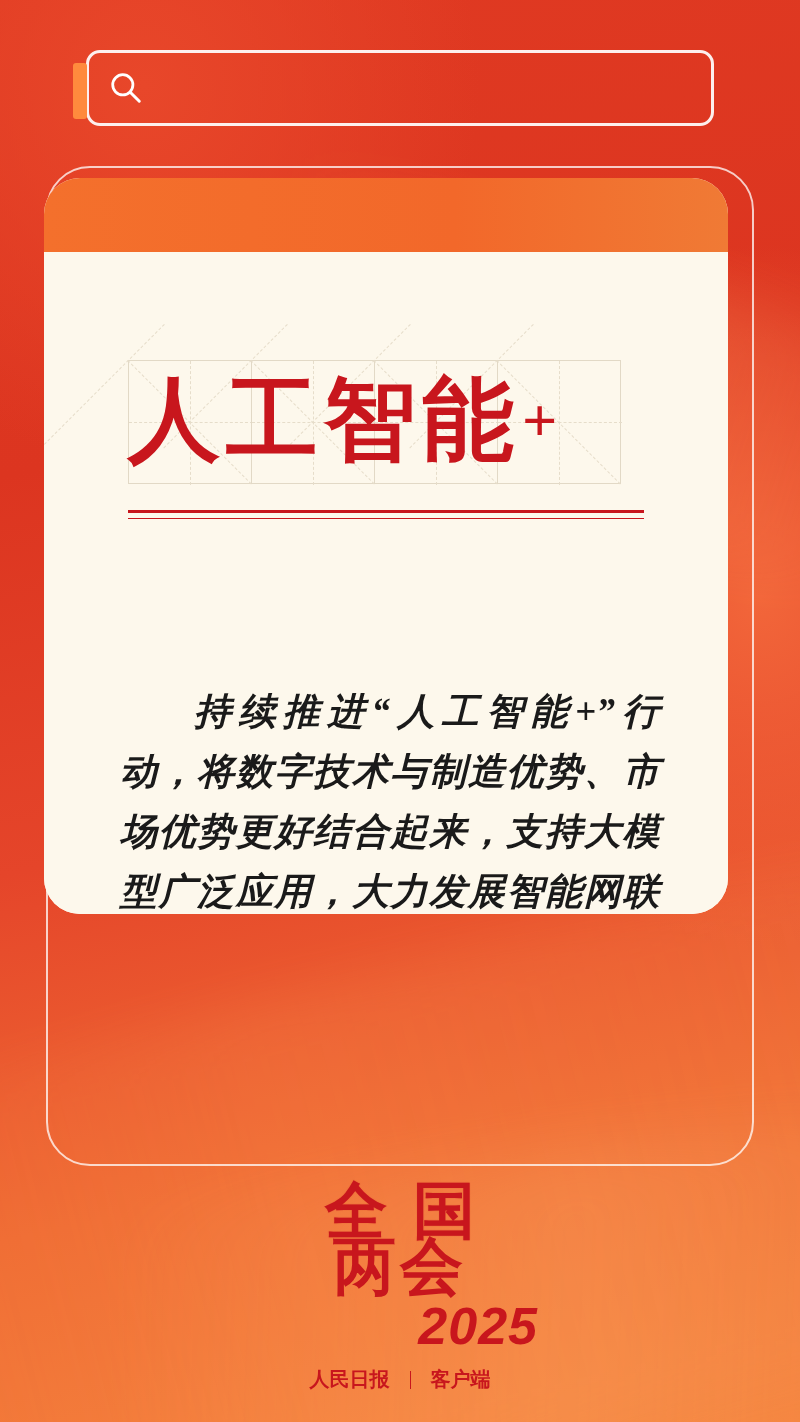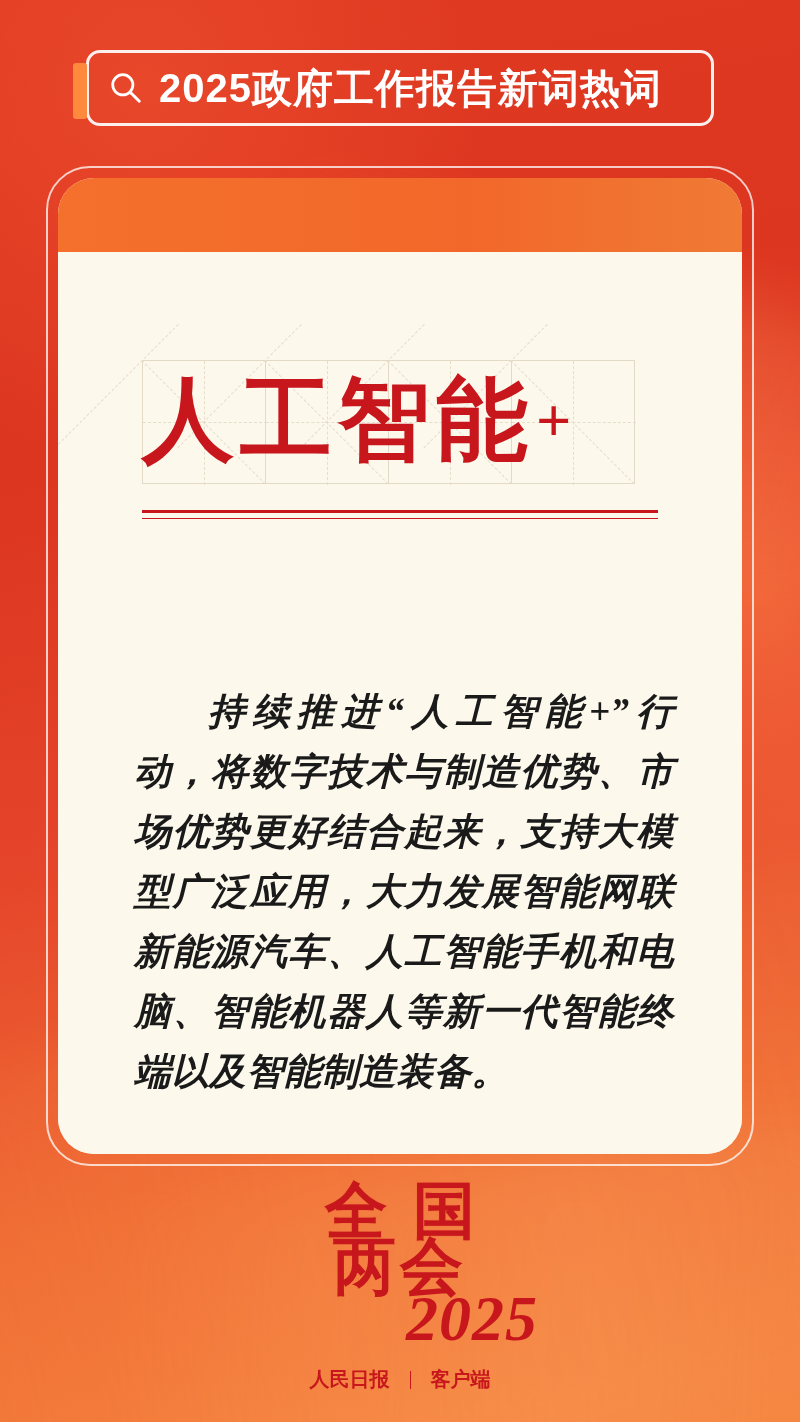--- a/index.html
+++ b/index.html
@@ -98,24 +98,24 @@
     left: 46px;
     top: 166px;
     width: 708px;
     height: 1000px;
     border: 2px solid rgba(255,255,255,0.75);
     border-radius: 44px;
     box-sizing: border-box;
   }
   .card {
     position: absolute;
-    left: 58px;
+    left: 44px;
     top: 178px;
     width: 684px;
-    height: 976px;
+    height: 736px;
     border-radius: 36px;
     overflow: hidden;
     background: #fdf8ec;
     box-sizing: border-box;
   }
   .card-top-bar {
     height: 74px;
     background: linear-gradient(90deg, #f4702c 0%, #f2682a 60%, #f07a35 100%);
   }
   .card-body {
@@ -250,24 +250,24 @@
     font-weight: bold;
     line-height: 1;
     font-family: "Liberation Serif", "DejaVu Serif", serif;
     letter-spacing: 4px;
   }
   .footer-year {
     position: absolute;
     right: 262px;
     bottom: -16px;
     color: #c8161d;
-    font-size: 64px;
+    font-size: 52px;
     font-weight: bold;
     font-style: italic;
-    font-family: Liberation Serif, serif;
+    font-family: Liberation Sans, sans-serif;
     letter-spacing: 1px;
   }
   .footer-credit {
     margin-top: 26px;
     display: flex;
     justify-content: center;
     align-items: center;
     gap: 20px;
     color: #c8161d;
     font-size: 20px;
@@ -289,21 +289,20 @@
   <div class="streak streak-a"></div>
   <div class="streak streak-b"></div>
   <div class="streak streak-c"></div>
 
   <div class="header">
     <div class="header-accent"></div>
     <svg class="search-icon" viewBox="0 0 32 32">
       <circle cx="13" cy="13" r="9.5" fill="none" stroke="#ffffff" stroke-width="2.6"></circle>
       <line x1="20" y1="20" x2="28.5" y2="28.5" stroke="#ffffff" stroke-width="2.8" stroke-linecap="round"></line>
     </svg>
-    <div class="header-title">2025政府工作报告新词热词</div>
   </div>
 
   <div class="card-outline"></div>
 
   <div class="card">
     <div class="card-top-bar"></div>
     <div class="card-body">
 
       <div class="grid-wrap">
         <div class="grid-cell" style="left:0px;">

